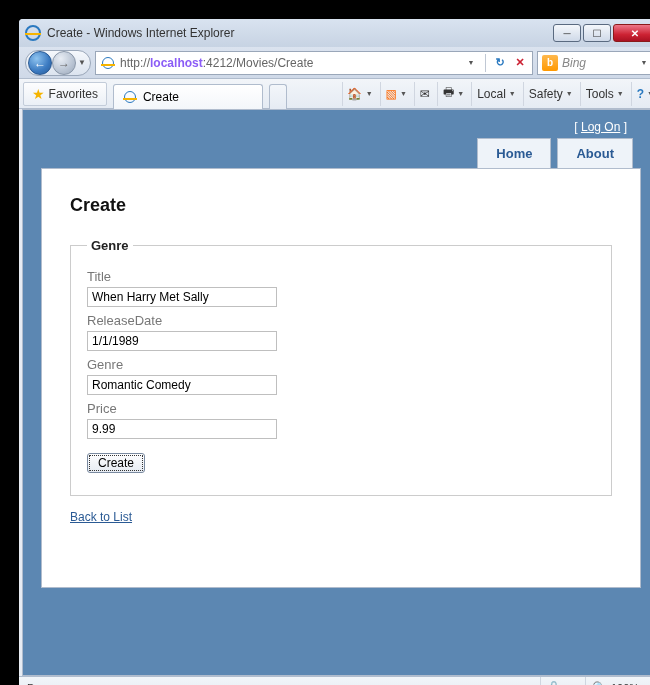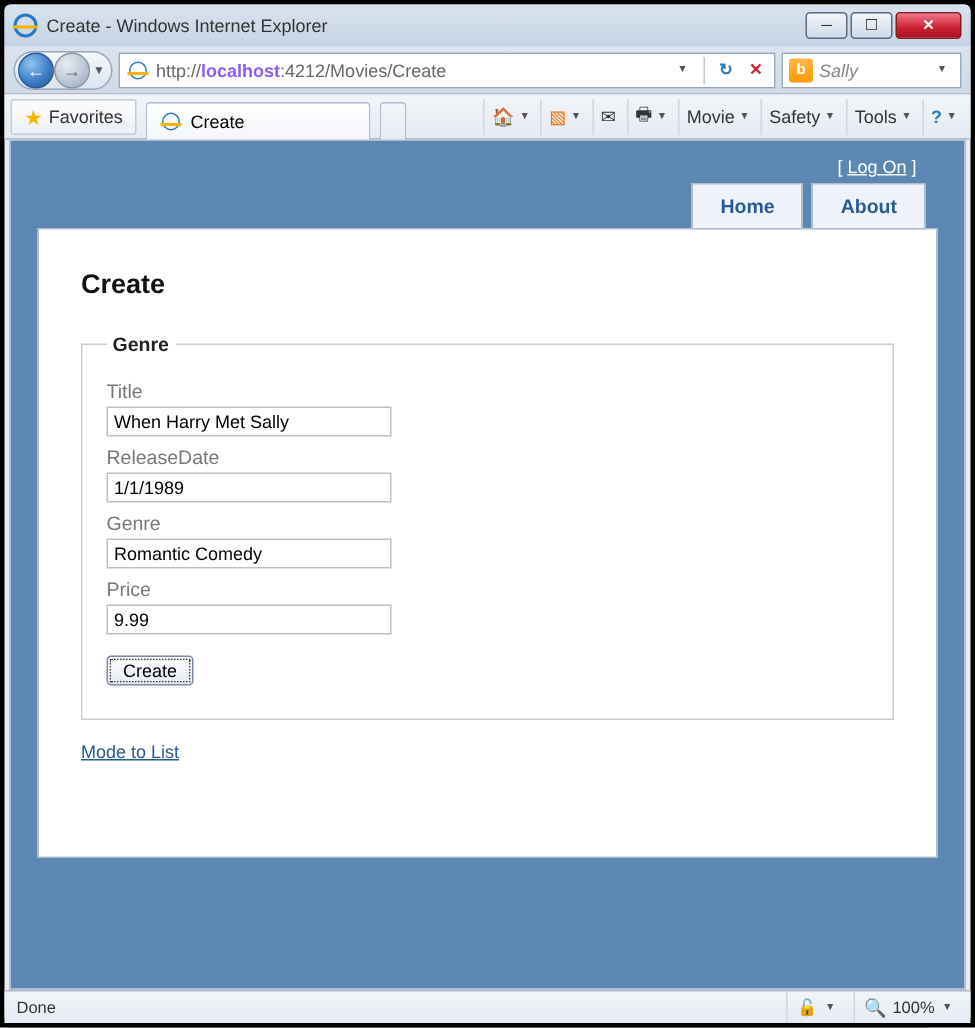--- a/index.html
+++ b/index.html
@@ -9,21 +9,21 @@
     font-size: 12px;
     background: #000;
     width: 650px;
     height: 685px;
     overflow: hidden;
   }
   .window-frame {
     width: 624px;
     height: 685px;
     background: #000;
-    padding: 3px;
+    padding: 19px;
     border-radius: 6px;
   }
   .window-inner {
     width: 644px;
     height: 679px;
     background: linear-gradient(#cfd9e8, #d6dfea 30px, #e8ecf3 60px);
     border-radius: 4px;
     display: flex;
     flex-direction: column;
     position: relative;
@@ -296,21 +296,21 @@
         <span class="url">
           <span>http://</span><b>localhost</b><span>:4212/Movies/Create</span>
         </span>
         <span class="small-ico dd-arrow">▼</span>
         <span class="addr-sep"></span>
         <span class="small-ico refresh-ico">↻</span>
         <span class="small-ico stop-ico">✕</span>
       </div>
       <div class="searchbox">
         <span class="bing">b</span>
-        <span class="placeholder">Sally</span>
+        <span class="placeholder">Bing</span>
         <span class="small-ico dd-arrow">▼</span>
       </div>
     </div>
 
     <div class="cmdbar">
       <div class="fav-btn">
         <span class="star">★</span>
         <span>Favorites</span>
       </div>
       <div class="tab">
@@ -330,21 +330,21 @@
           <span class="dd-arrow">▼</span>
         </div>
       <div class="cmd-item">
           <span>✉</span>
         </div>
       <div class="cmd-item">
           <span>🖶</span>
           <span class="dd-arrow">▼</span>
         </div>
       <div class="cmd-item">
-          <span>Movie</span>
+          <span>Local</span>
           <span class="dd-arrow">▼</span>
         </div>
       <div class="cmd-item">
           <span>Safety</span>
           <span class="dd-arrow">▼</span>
         </div>
       <div class="cmd-item">
           <span>Tools</span>
           <span class="dd-arrow">▼</span>
         </div>
@@ -383,21 +383,21 @@
             </div>
             <div class="field-row">
               <div class="field-label">Price</div>
               <input class="field-input" type="text" value="9.99" style="">
             </div>
             <div class="field-row">
               <button class="create-btn">Create</button>
             </div>
           </fieldset>
 
-          <a href="#" class="backlink">Mode to List</a>
+          <a href="#" class="backlink">Back to List</a>
         </div>
       </div>
     </div>
 
     <div class="statusbar">
       <div class="status-seg">
           <span>Done</span>
         </div>
       <div class="spacer"></div>
       <div class="status-seg">

